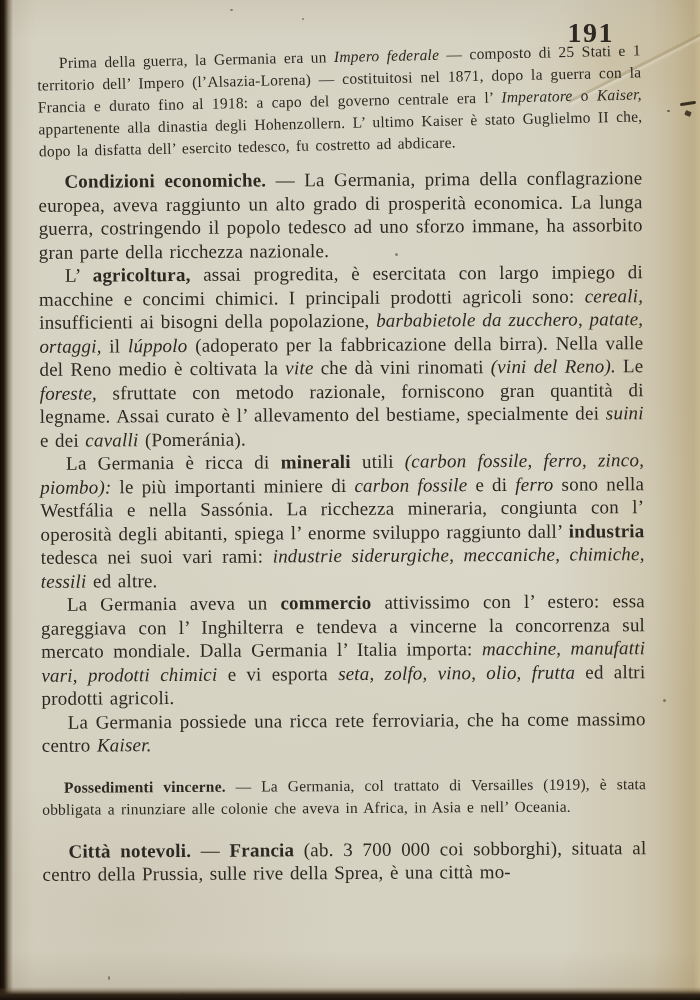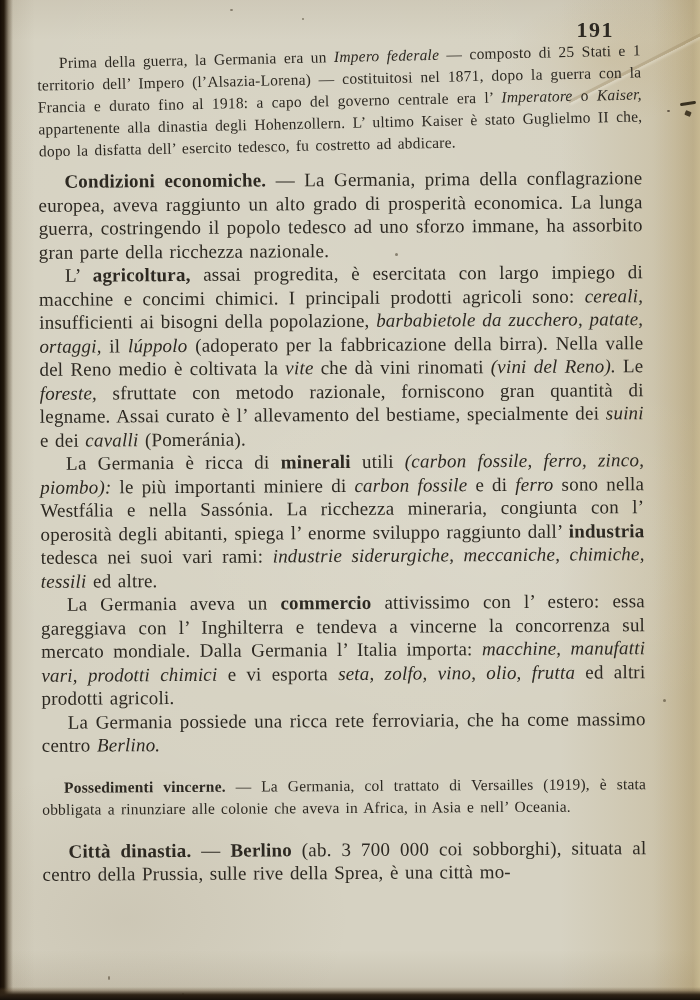--- a/index.html
+++ b/index.html
@@ -46,21 +46,21 @@
     transform:rotate(-27deg);
   }
   .ink-mark{position:absolute;left:673px;top:100px;width:26px;height:18px;}
   .ink-mark .stroke1{position:absolute;left:7px;top:2px;width:16px;height:3px;background:#38301f;transform:rotate(-9deg);border-radius:2px;}
   .ink-mark .stroke2{position:absolute;left:12px;top:11px;width:6px;height:5px;background:#453b28;transform:rotate(22deg);border-radius:1px;}
   .ink-mark .dot{position:absolute;left:-6px;top:10px;width:3px;height:2px;background:rgba(60,50,38,0.75);border-radius:50%;}
   .speck{position:absolute;border-radius:50%;background:rgba(70,58,40,0.55);}
 
   .page-number{
     position:absolute;top:17px;right:86px;
-    font-size:22px;font-weight:bold;letter-spacing:1.5px;margin-left:12px;
+    font-size:28px;font-weight:bold;letter-spacing:1.5px;margin-left:12px;
   }
   .text-block{
     position:absolute;left:40px;top:20px;width:604px;
     transform:rotate(-0.35deg);
   }
   .text-block p{
     margin:0;text-align:justify;
     font-size:19px;line-height:23.5px;
     text-indent:26px;word-spacing:1.5px;letter-spacing:0.2px;
   }
@@ -91,19 +91,19 @@
 <div class="speck" style="left:108px;top:976px;width:2px;height:4px;"></div>
 <div class="speck" style="left:182px;top:993px;width:2px;height:4px;"></div>
 
 <div class="page-number">191</div>
 <div class="text-block">
     <p class="small"><span>Prima della guerra, la Germania era un </span><span class="i">Impero federale</span><span> — composto di 25 Stati e 1 territorio dell’ Impero (l’Alsazia-Lorena) — costituitosi nel 1871, dopo la guerra con la Francia e durato fino al 1918: a capo del governo centrale era l’ </span><span class="i">Imperatore</span><span> o </span><span class="i">Kaiser,</span><span> appartenente alla dinastia degli Hohenzollern. L’ ultimo Kaiser è stato Guglielmo II che, dopo la disfatta dell’ esercito tedesco, fu costretto ad abdicare.</span></p>
     <p class="gap-s"><span class="b">Condizioni economiche.</span><span> — La Germania, prima della conflagrazione europea, aveva raggiunto un alto grado di prosperità economica. La lunga guerra, costringendo il popolo tedesco ad uno sforzo immane, ha assorbito gran parte della ricchezza nazionale.</span></p>
     <p class=""><span>L’ </span><span class="b">agricoltura,</span><span> assai progredita, è esercitata con largo impiego di macchine e concimi chimici. I principali prodotti agricoli sono: </span><span class="i">cereali,</span><span> insufficienti ai bisogni della popolazione, </span><span class="i">barbabietole da zucchero, patate, ortaggi,</span><span> il </span><span class="i">lúppolo</span><span> (adoperato per la fabbricazione della birra). Nella valle del Reno medio è coltivata la </span><span class="i">vite</span><span> che dà vini rinomati </span><span class="i">(vini del Reno).</span><span> Le </span><span class="i">foreste,</span><span> sfruttate con metodo razionale, forniscono gran quantità di legname. Assai curato è l’ allevamento del bestiame, specialmente dei </span><span class="i">suini</span><span> e dei </span><span class="i">cavalli</span><span> (Pomeránia).</span></p>
     <p class=""><span>La Germania è ricca di </span><span class="b">minerali</span><span> utili </span><span class="i">(carbon fossile, ferro, zinco, piombo):</span><span> le più importanti miniere di </span><span class="i">carbon fossile</span><span> e di </span><span class="i">ferro</span><span> sono nella Westfália e nella Sassónia. La ricchezza mineraria, congiunta con l’ operosità degli abitanti, spiega l’ enorme sviluppo raggiunto dall’ </span><span class="b">industria</span><span> tedesca nei suoi vari rami: </span><span class="i">industrie siderurgiche, meccaniche, chimiche, tessili</span><span> ed altre.</span></p>
     <p class=""><span>La Germania aveva un </span><span class="b">commercio</span><span> attivissimo con l’ estero: essa gareggiava con l’ Inghilterra e tendeva a vincerne la concorrenza sul mercato mondiale. Dalla Germania l’ Italia importa: </span><span class="i">macchine, manufatti vari, prodotti chimici</span><span> e vi esporta </span><span class="i">seta, zolfo, vino, olio, frutta</span><span> ed altri prodotti agricoli.</span></p>
-    <p class=""><span>La Germania possiede una ricca rete ferroviaria, che ha come massimo centro </span><span class="i">Berlino.</span></p>
+    <p class=""><span>La Germania possiede una ricca rete ferroviaria, che ha come massimo centro </span><span class="i">Kaiser.</span></p>
     <p class="small gap-m"><span class="b">Possedimenti vincerne.</span><span> — La Germania, col trattato di Versailles (1919), è stata obbligata a rinunziare alle colonie che aveva in Africa, in Asia e nell’ Oceania.</span></p>
-    <p class="gap-m"><span class="b">Città dinastia.</span><span> — </span><span class="b">Berlino</span><span> (ab. 3 700 000 coi sobborghi), situata al centro della Prussia, sulle rive della Sprea, è una città mo-</span></p>
+    <p class="gap-m"><span class="b">Città notevoli.</span><span> — </span><span class="b">Francia</span><span> (ab. 3 700 000 coi sobborghi), situata al centro della Prussia, sulle rive della Sprea, è una città mo-</span></p>
   </div>
 
 <div class="binding"></div>
 <div class="bottom-edge"></div>
 
 </body></html>

